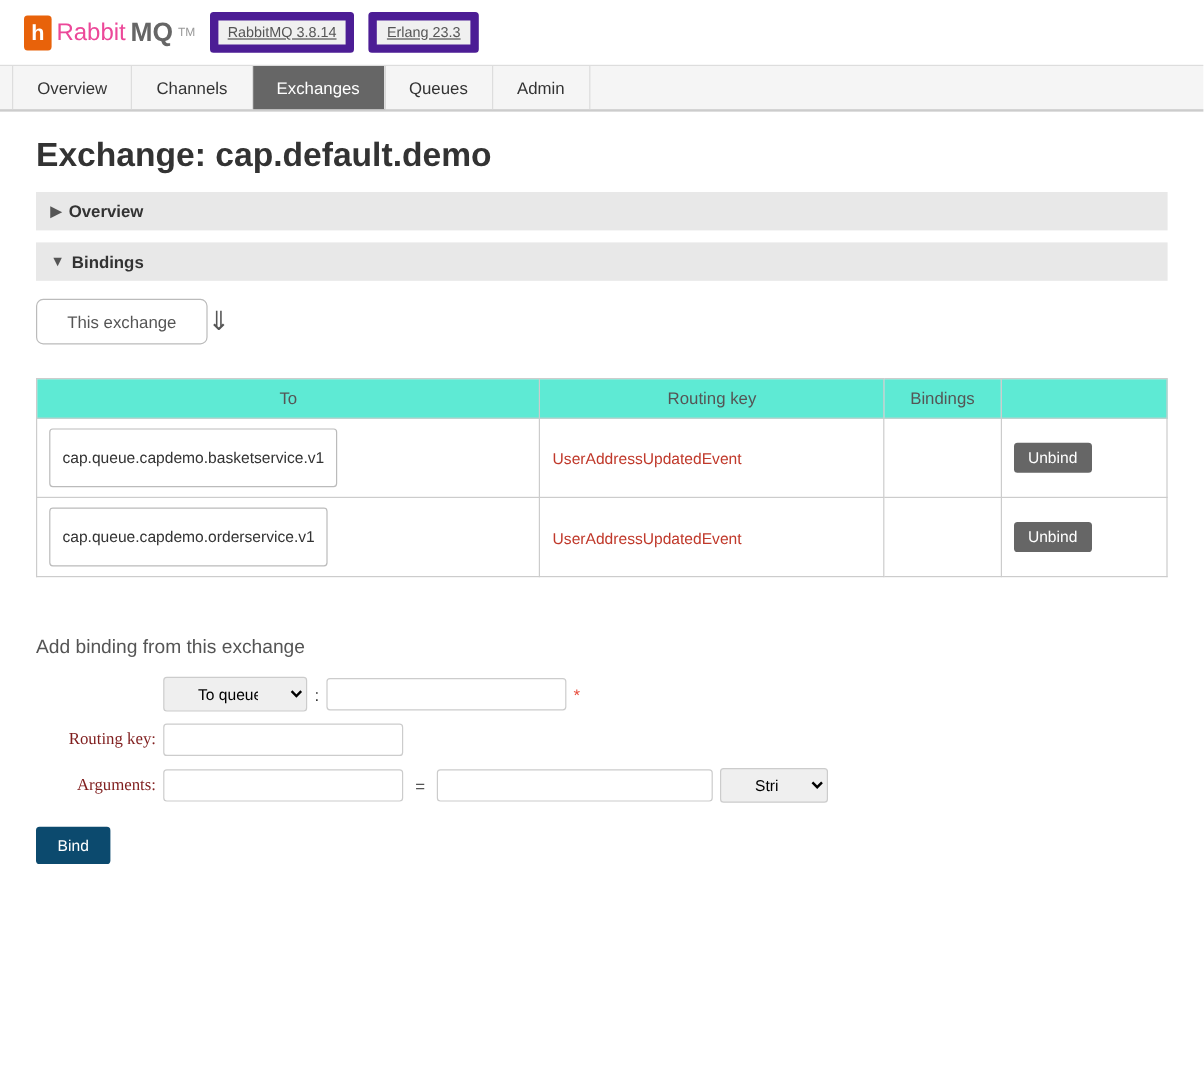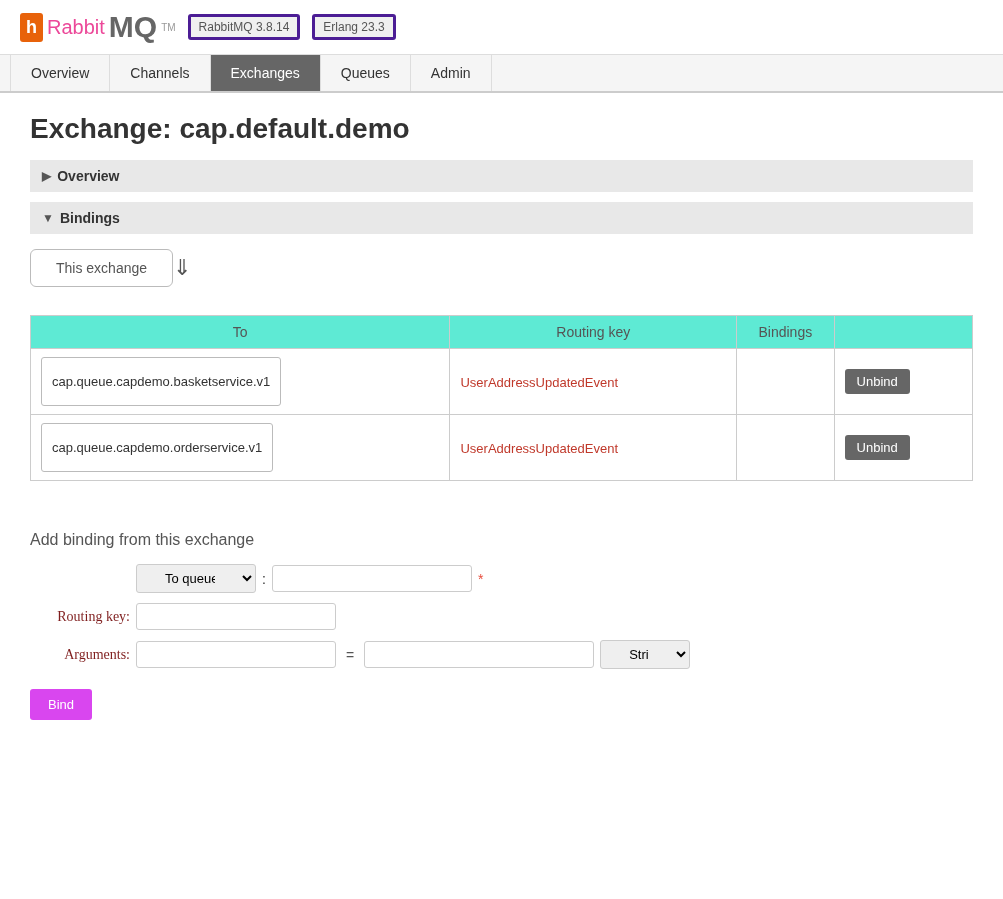--- a/index.html
+++ b/index.html
@@ -21,29 +21,30 @@
     }
     .logo-icon {
       background: #e8620a;
       color: #fff;
       font-weight: bold;
       font-size: 18px;
       padding: 4px 6px;
       border-radius: 3px;
     }
     .logo-text-rabbit { color: #ec4899; font-size: 20px; font-weight: normal; }
-    .logo-text-mq { color: #666; font-size: 30px; font-weight: bold; }
+    .logo-text-mq { color: #666; font-size: 22px; font-weight: bold; }
     .logo-tm { color: #999; font-size: 10px; vertical-align: super; }
     .version-badge {
       background: #f0f0f0;
-      border: 3px solid #4c1d95;
+      border: 7px solid #4c1d95;
       border-radius: 3px;
       padding: 3px 8px;
       font-size: 12px;
       color: #555;
+      text-decoration: underline;
     }
 
     
     nav {
       background: #f5f5f5;
       border-bottom: 2px solid #ccc;
       display: flex;
       padding: 0 10px;
     }
     nav a {
@@ -175,21 +176,21 @@
       padding: 5px 24px;
       border: 1px solid #ccc;
       border-radius: 3px;
       font-size: 13px;
     }
     .form-row select { width: 120px; }
     .form-row input[type="text"] { width: 200px; }
     .required-star { color: #e74c3c; font-size: 14px; }
     .eq-sign { color: #555; padding: 0 4px; }
     .bind-btn {
-      background: #d946ef;
+      background: #0c4a6e;
       color: #fff;
       border: none;
       padding: 8px 18px;
       border-radius: 3px;
       cursor: pointer;
       font-size: 13px;
       margin-top: 10px;
     }
   </style>
 </head>

